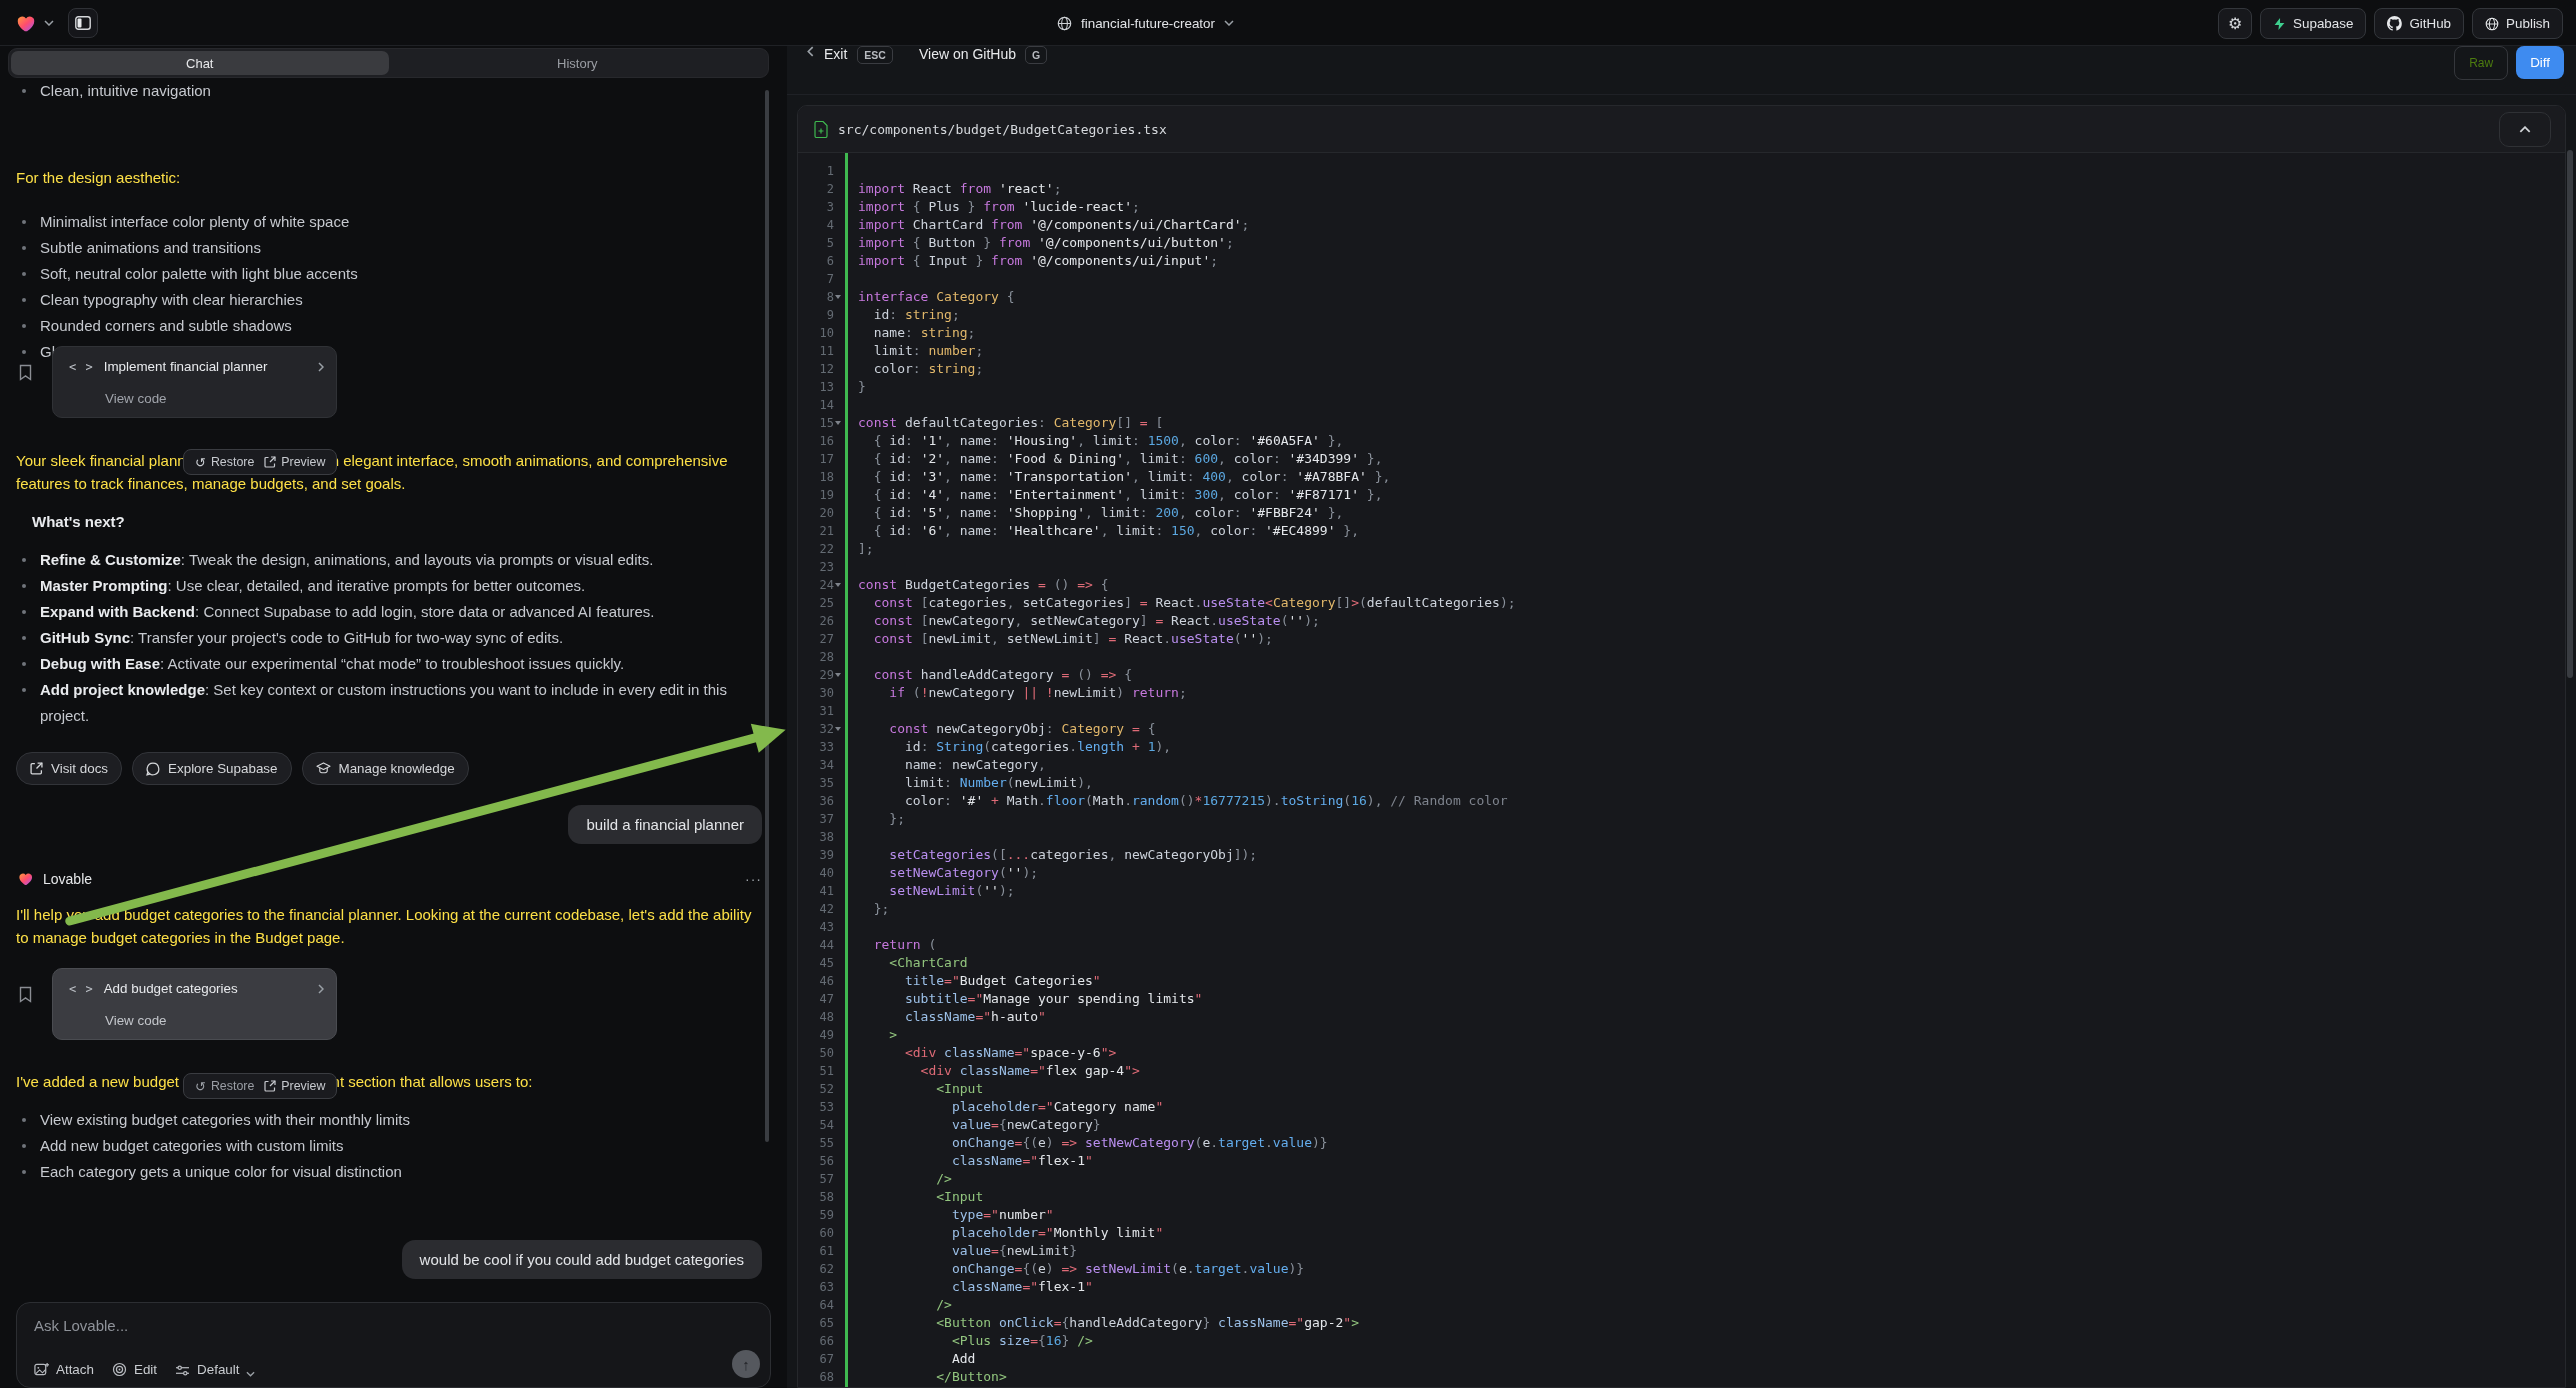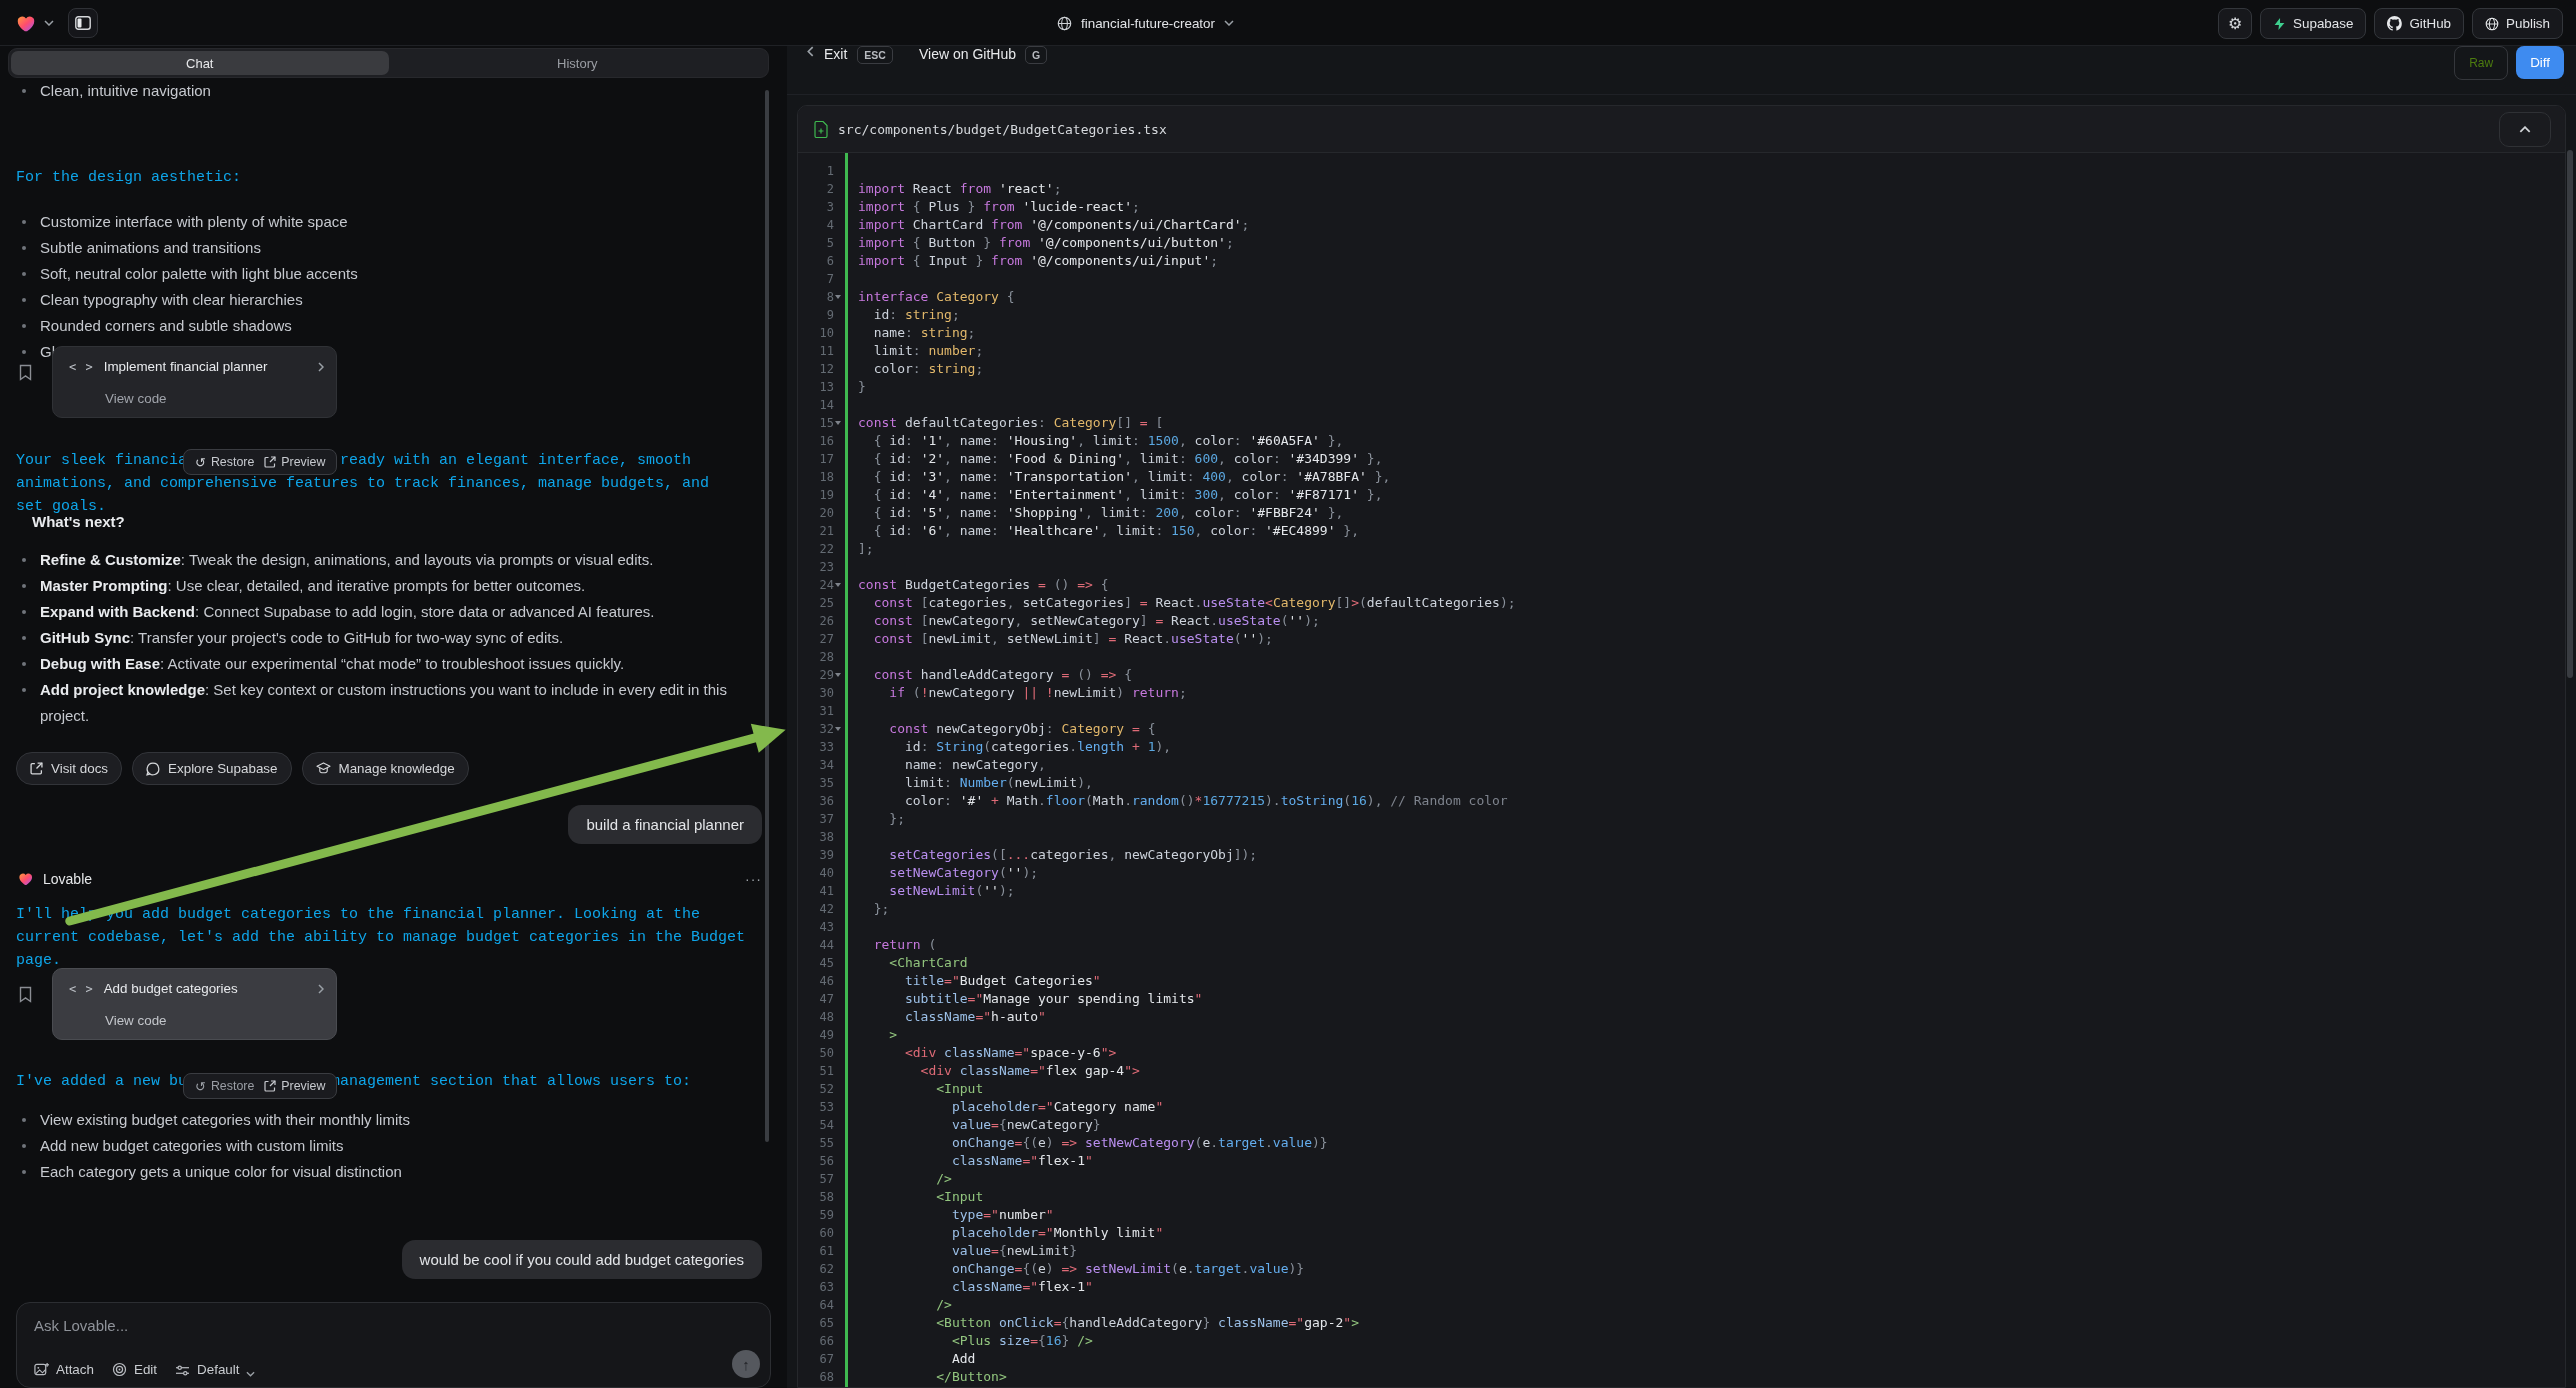--- a/index.html
+++ b/index.html
@@ -20,21 +20,21 @@
 
   
   #left { position:absolute; left:0; top:46px; width:787px; bottom:0;padding-left:20px; }
   #tabs { position:absolute; left:8px; top:2px; width:761px; height:30px; background:#1e1f23; border:1px solid #27282c; border-radius:9px; display:flex; padding:2px; }
   .tab { flex:1; display:flex; align-items:center; justify-content:center; font-size:13px; color:#9b9ea4; border-radius:7px; cursor:pointer; }
   .tab.active { background:#3a3b3f; color:#e8e9eb; }
 
   .bullet-list .bl { display:flex; line-height:26px; color:#c6c9cf; font-size:15px; }
   .bl .dot { width:4px; height:4px; border-radius:50%; background:#70747b; margin:11px 14px 0 6px; flex:none; }
   .bl b { color:#e9ebee; font-weight:700; }
-  .para { font-size:15px; line-height:23px; color:#0ea5e9;font-family:Liberation Mono, monospace; }
+  .para { font-size:15px; line-height:23px; color:#fde047; }
   .heading { font-size:15px; font-weight:700; color:#e9ebee;margin-left:16px; }
 
   .vcard { position:absolute; left:52px; width:285px; height:72px; border-radius:10px; background:#242529; border:1px solid #303236; cursor:pointer; }
   .vcard.hl { background:#3b3c41; border-color:#4a4c51; }
   .vcard .row1 { position:absolute; left:16px; top:12px; right:12px; display:flex; align-items:center; gap:10px; }
   .code-glyph { font-family:"DejaVu Sans Mono", monospace; font-size:12px; color:#bcc0c6; letter-spacing:1px; }
   .vcard .ttl { font-size:13.4px; color:#e8eaed; flex:1; }
   .vcard .view { position:absolute; left:52px; top:44px; font-size:13.4px; color:#a0a4ab; cursor:pointer; }
   .bookmark { position:absolute; left:18px; color:#8a8d93; }
   .pillbar { position:absolute; left:183px; height:26px; display:flex; align-items:center; gap:4px; background:#1a1b1f; border:1px solid #3a3c41; border-radius:8px; padding:0 8px; z-index:5; }
@@ -169,21 +169,21 @@
           <span class="dot"></span>
           <span>Clean, intuitive navigation</span>
         </div>
     </div>
 
     <div class="para" style="position:absolute;left:16px;top:120px">For the design aesthetic:</div>
 
     <div class="bullet-list" style="position:absolute;left:16px;top:117px;margin-top:46px;width:737px">
         <div class="bl">
           <span class="dot"></span>
-          <span style="flex: 1 1 0%;">Customize interface with plenty of white space</span>
+          <span style="flex: 1 1 0%;">Minimalist interface color plenty of white space</span>
         </div>
         <div class="bl">
           <span class="dot"></span>
           <span style="flex: 1 1 0%;">Subtle animations and transitions</span>
         </div>
         <div class="bl">
           <span class="dot"></span>
           <span style="flex: 1 1 0%;">Soft, neutral color palette with light blue accents</span>
         </div>
         <div class="bl">

